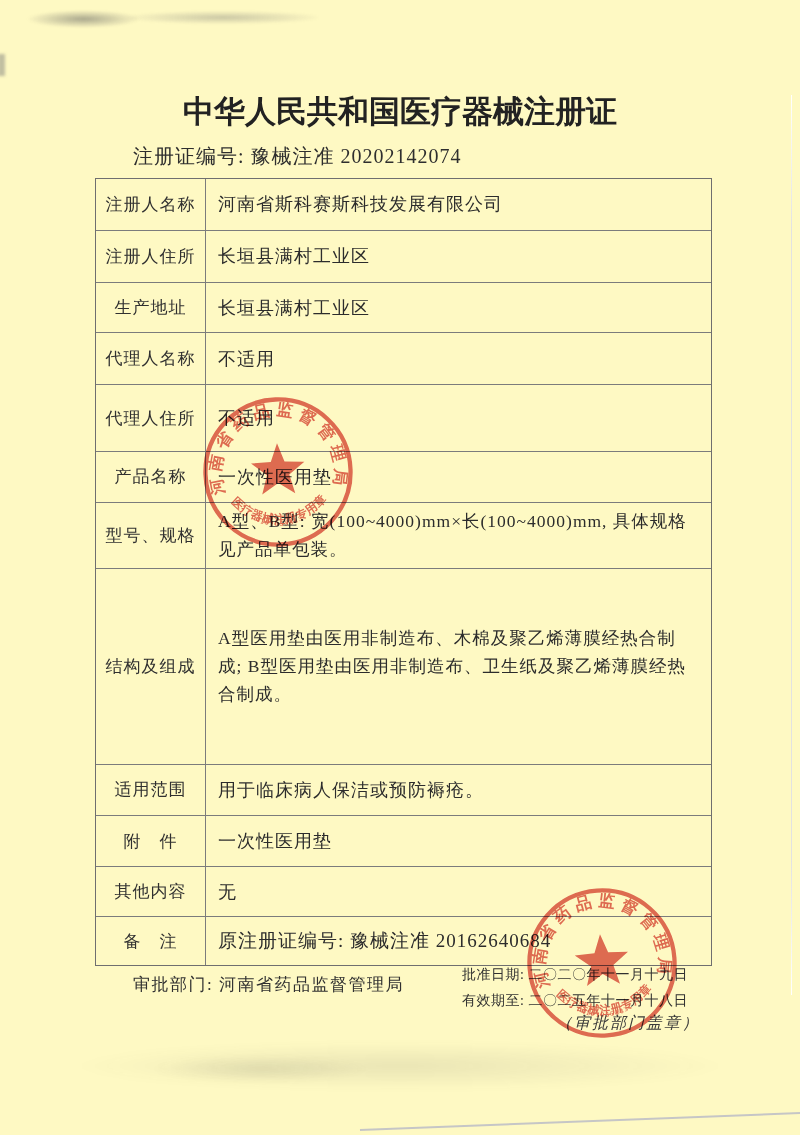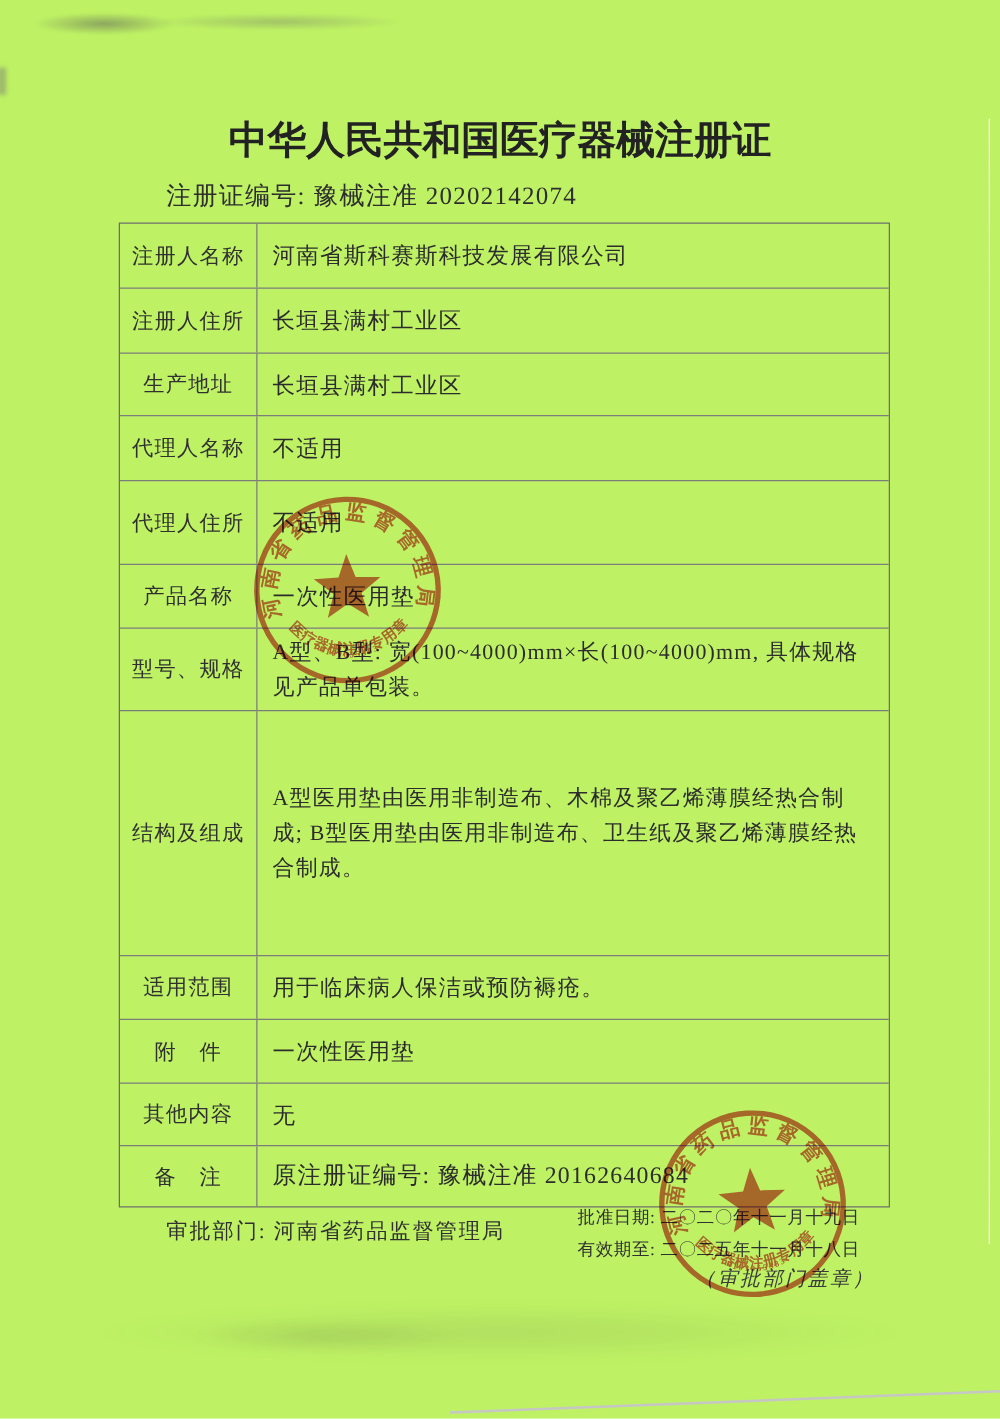--- a/index.html
+++ b/index.html
@@ -3,21 +3,21 @@
 <meta charset="utf-8">
 <style>
   * { margin: 0; padding: 0; box-sizing: border-box; }
   html, body { background: #ffffff; }
   body { font-family: "Liberation Serif", "DejaVu Serif", serif; color: #2b2b2b; }
 
   .page {
     position: relative;
     width: 800px;
     height: 1135px;
-    background: #bef264;
+    background: #fef9c3;
     overflow: hidden;
   }
 
   
   .smudge { position: absolute; pointer-events: none; }
   .smudge-a { left: 26px; top: 10px; width: 115px; height: 18px;
     background: radial-gradient(ellipse at center, rgba(90,90,90,.5), rgba(120,120,120,0) 70%);
     filter: blur(1px); }
   .smudge-b { left: 128px; top: 11px; width: 190px; height: 13px;
     background: radial-gradient(ellipse at center, rgba(110,110,110,.35), rgba(120,120,120,0) 75%);

